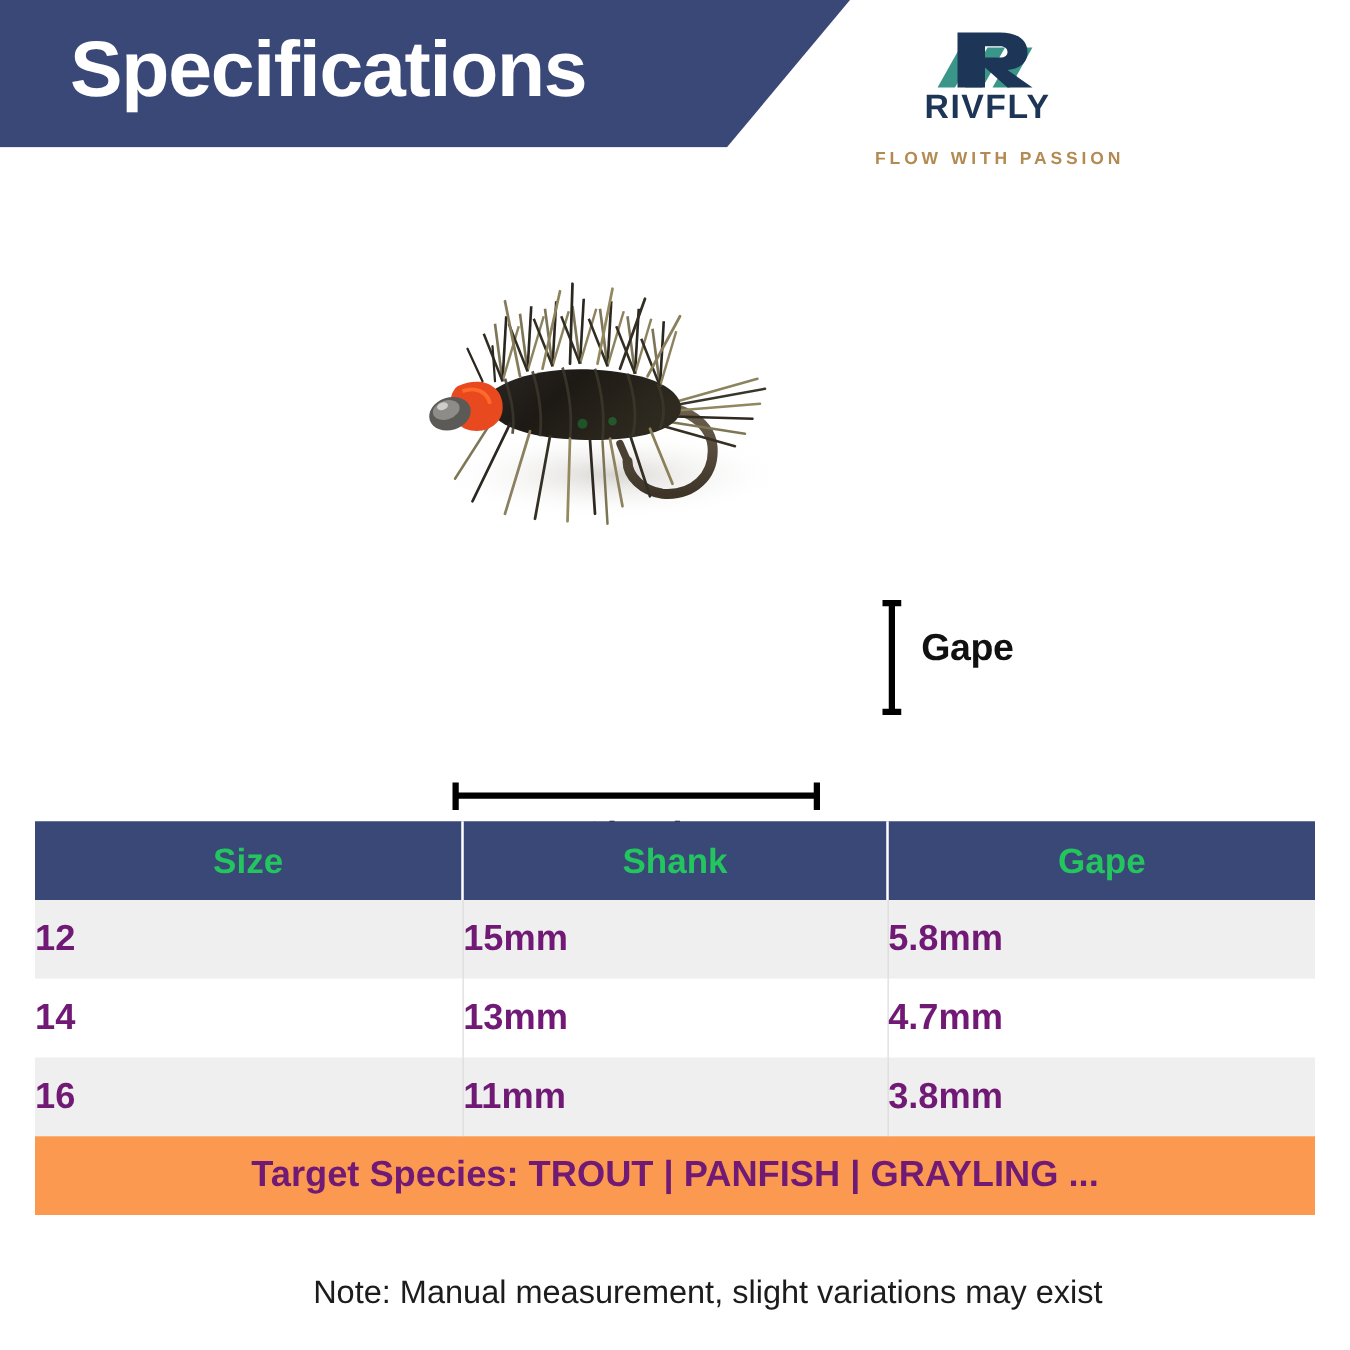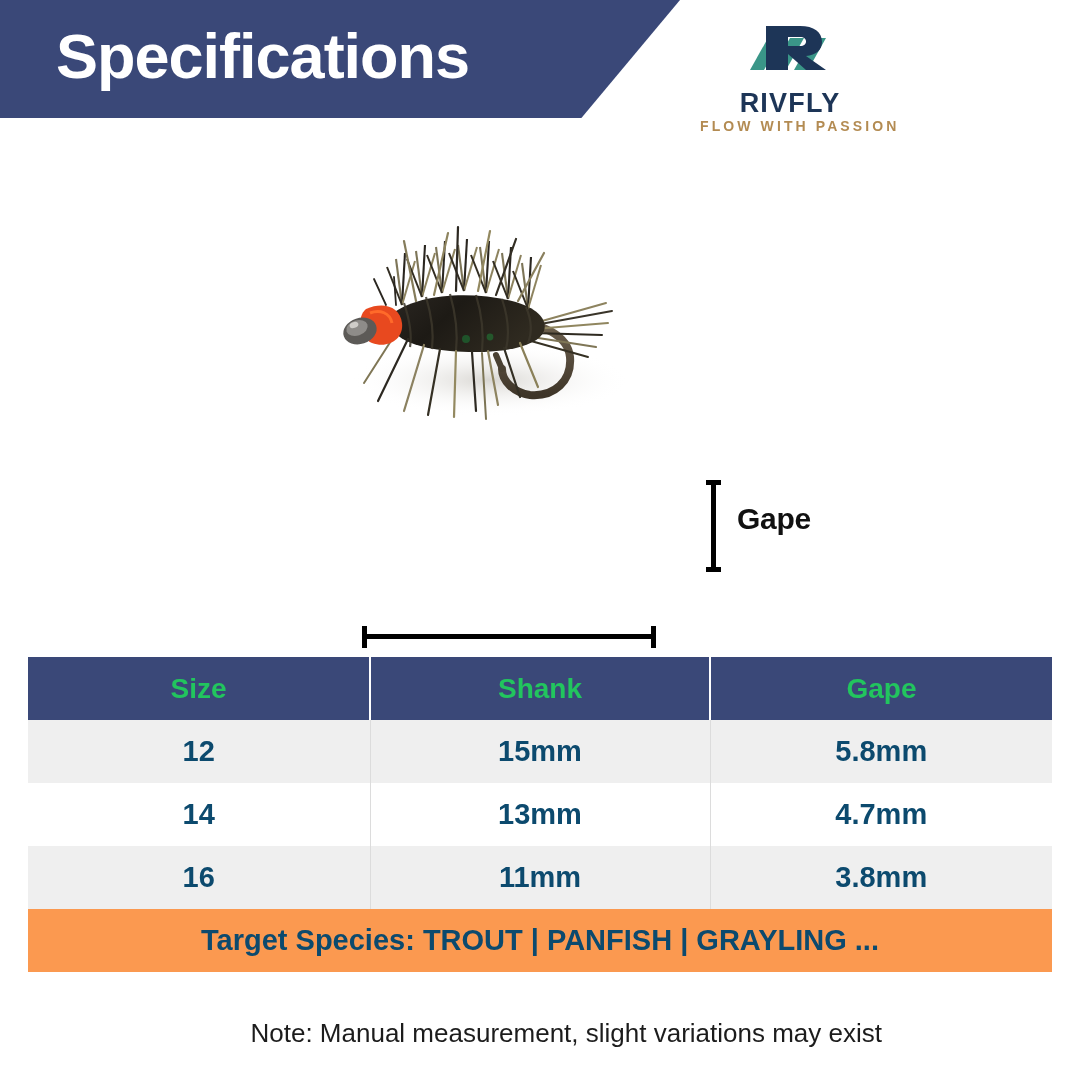--- a/index.html
+++ b/index.html
@@ -21,21 +21,21 @@
   .header-title {
     position: absolute; left: 56px; top: 22px;
     font-size: 63px; font-weight: bold; letter-spacing: -1px;
     color: #ffffff; line-height: 1.1; white-space: nowrap;
   }
 
   
   .logo { position: absolute; right: 32px; top: 20px; width: 180px; height: 96px; }
   .logo-mark { position: absolute; left: 48px; top: 0; width: 84px; height: 52px; }
   .logo-word {
-    position: absolute; left: 0; top: 68px; width: 180px; height: 30px;
+    position: absolute; left: 0; top: 50px; width: 180px; height: 30px;
   }
   .logo-tag {
     position: absolute; left: 0; top: 98px; width: 180px;
     text-align: center; font-size: 14px; font-weight: bold;
     letter-spacing: 3.1px; color: #b38b52; white-space: nowrap;
   }
 
   
   .figure { position: absolute; left: 0; top: 150px; width: 1080px; height: 470px; }
 
@@ -74,22 +74,22 @@
   .spec-table thead th {
     background: #3a4878; color: #22c55e;
     font-size: 28px; font-weight: bold; text-align: center;
     height: 63px; vertical-align: middle;
     border-right: 2px solid #ffffff;
   }
   .spec-table thead th.divider-accent { border-left: 2px solid #e0607e; }
   .spec-table thead th:last-child { border-right: none; }
 
   .spec-table tbody td {
-    font-size: 29px; font-weight: bold; color: #0c4a6e;
-    text-align: center; height: 63px; vertical-align: middle;
+    font-size: 29px; font-weight: bold; color: #701a75;
+    height: 63px; vertical-align: middle;
     border-right: 1px solid #dcdcdc;
   }
   .spec-table tbody td:last-child { border-right: none; }
   .spec-table tbody tr.odd  td { background: #efefef; }
   .spec-table tbody tr.even td { background: #ffffff; }
 
   .species-row td {
     background: #fb9950 !important; color: #111;
     font-size: 28px; font-weight: bold; text-align: center;
     height: 60px; vertical-align: middle; border: none !important;

